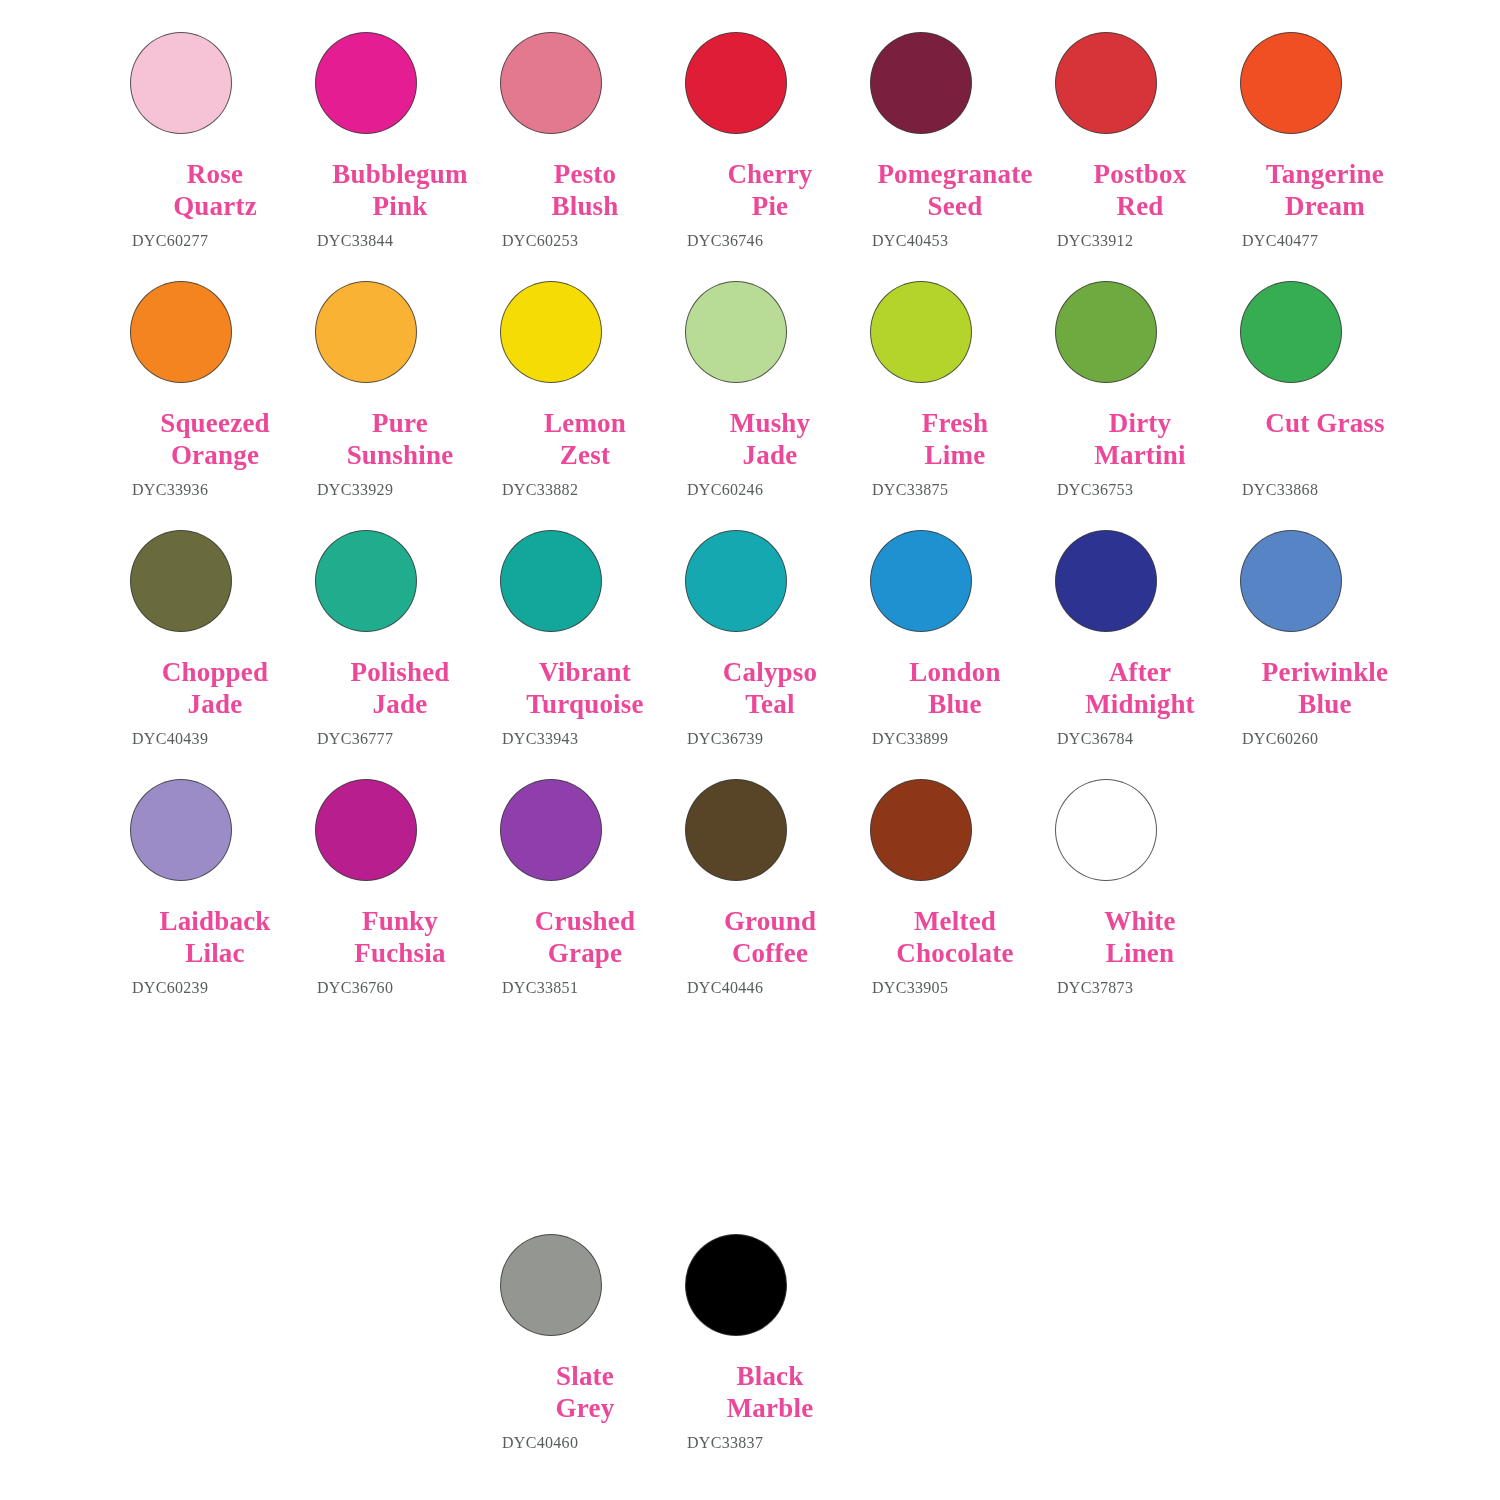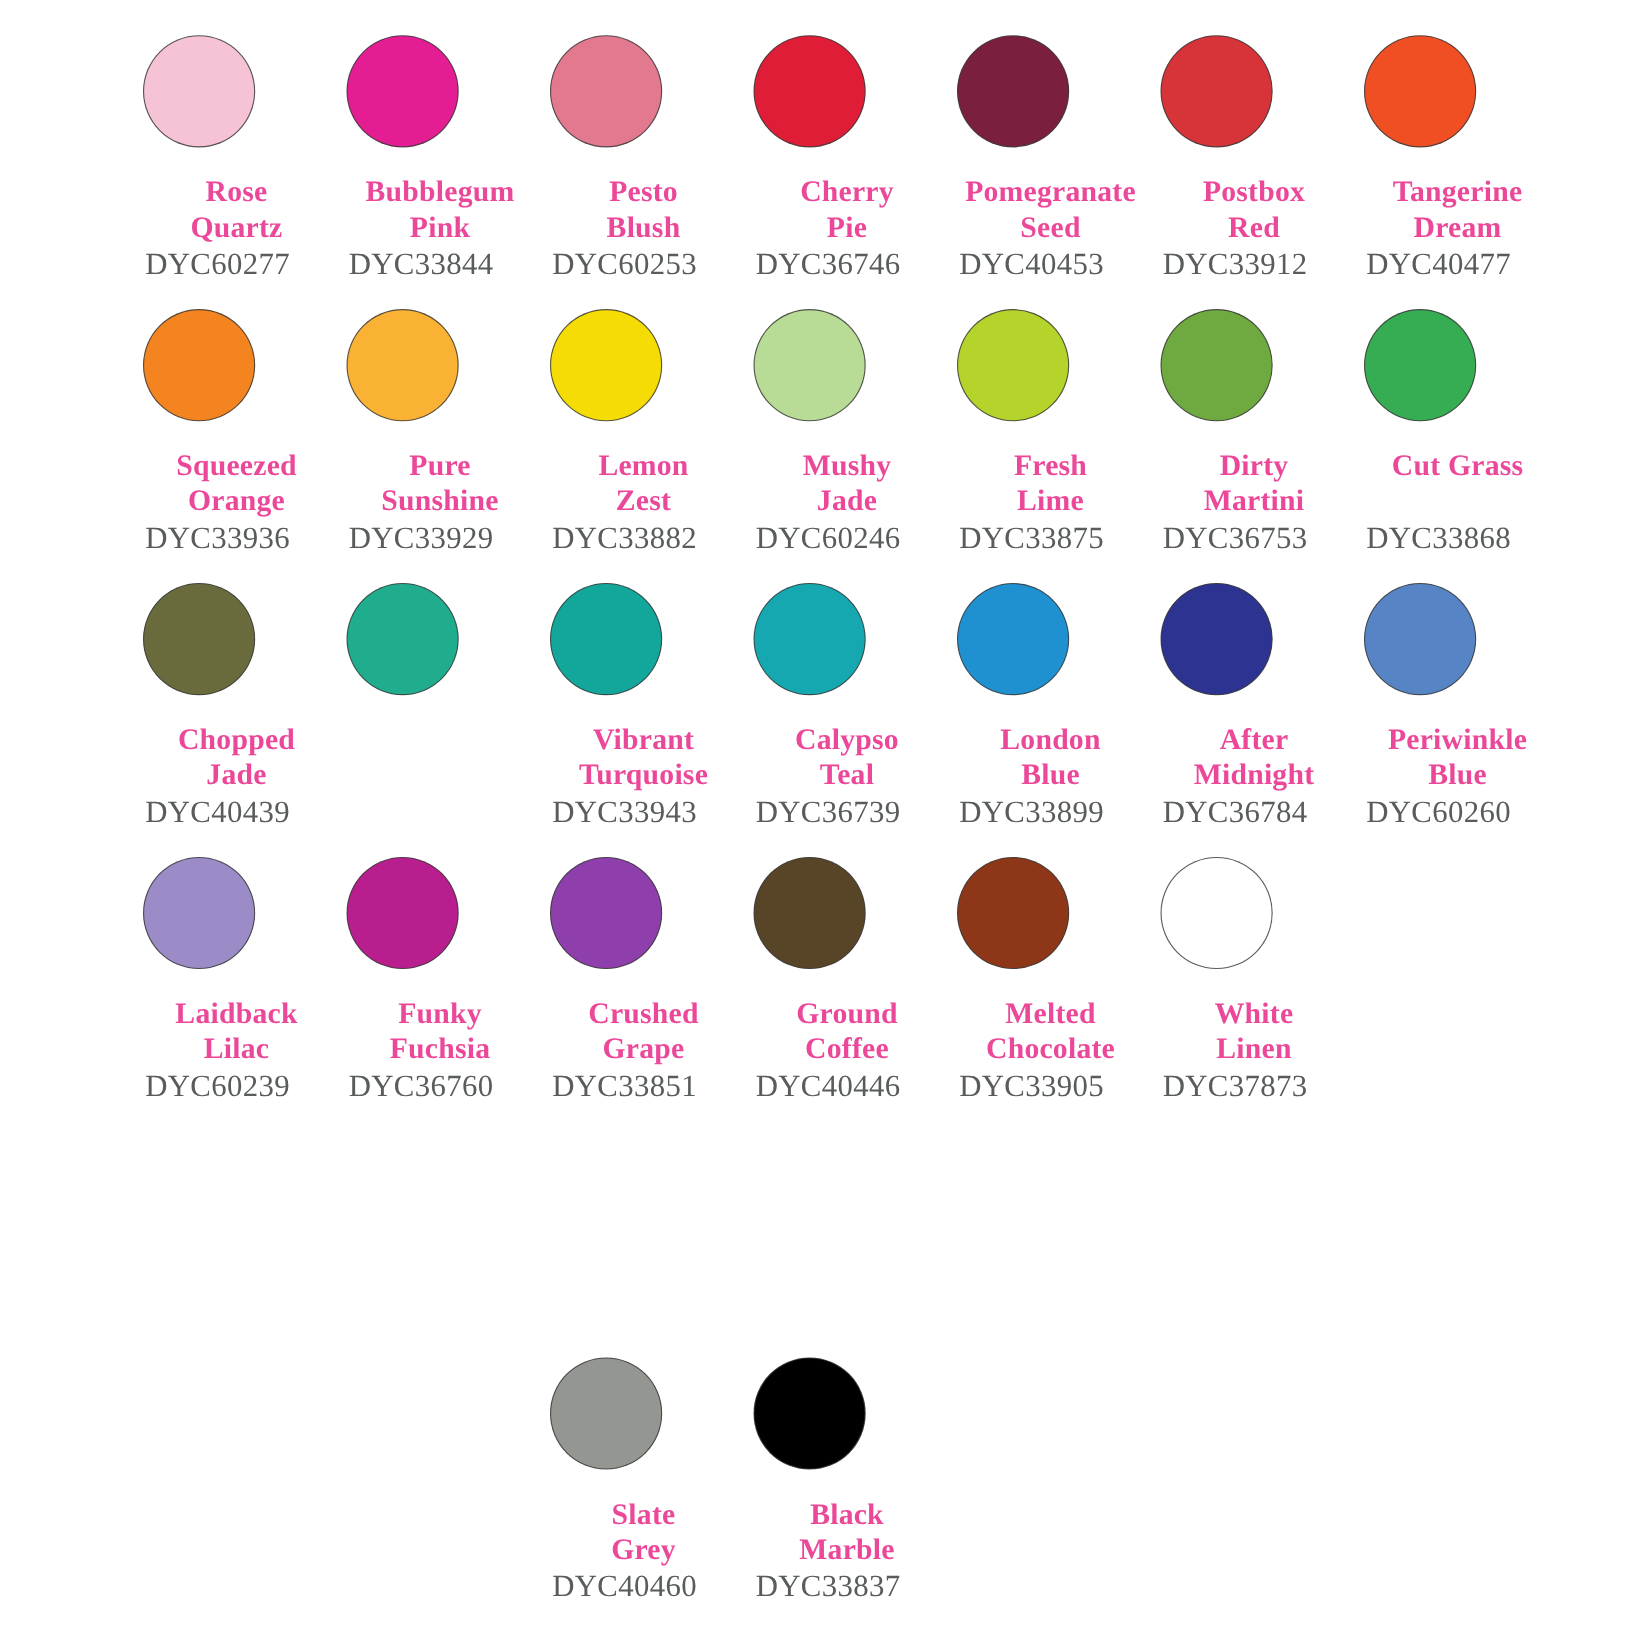--- a/index.html
+++ b/index.html
@@ -71,21 +71,21 @@
     line-height: 32px;
     color: #ec4899;
     letter-spacing: 0.2px;
     white-space: nowrap;
     text-align: center;
   }
   .name-line.empty {
     visibility: hidden;
   }
   .code {
-    font-size: 28px;
+    font-size: 16px;
     line-height: 32px;
     color: #585d5c;
     letter-spacing: 0.3px;
     white-space: nowrap;
     margin-top: 3px;
   }
 </style>
 </head>
 <body>
 
@@ -268,20 +268,27 @@
             <div class="name-line">Chopped</div>
             <div class="name-line">Jade</div>
           </div>
           <div class="code">DYC40439</div>
         </div>
       </div>
       <div class="swatch-cell">
         <div class="dot-wrap">
           <div class="dot" style="background: rgb(31, 173, 142);"></div>
         </div>
+        <div class="labels">
+          <div class="name-block">
+            <div class="name-line">Polished</div>
+            <div class="name-line">Jade</div>
+          </div>
+          <div class="code">DYC36777</div>
+        </div>
       </div>
       <div class="swatch-cell">
         <div class="dot-wrap">
           <div class="dot" style="background: rgb(18, 167, 154);"></div>
         </div>
         <div class="labels">
           <div class="name-block">
             <div class="name-line">Vibrant</div>
             <div class="name-line">Turquoise</div>
           </div>

